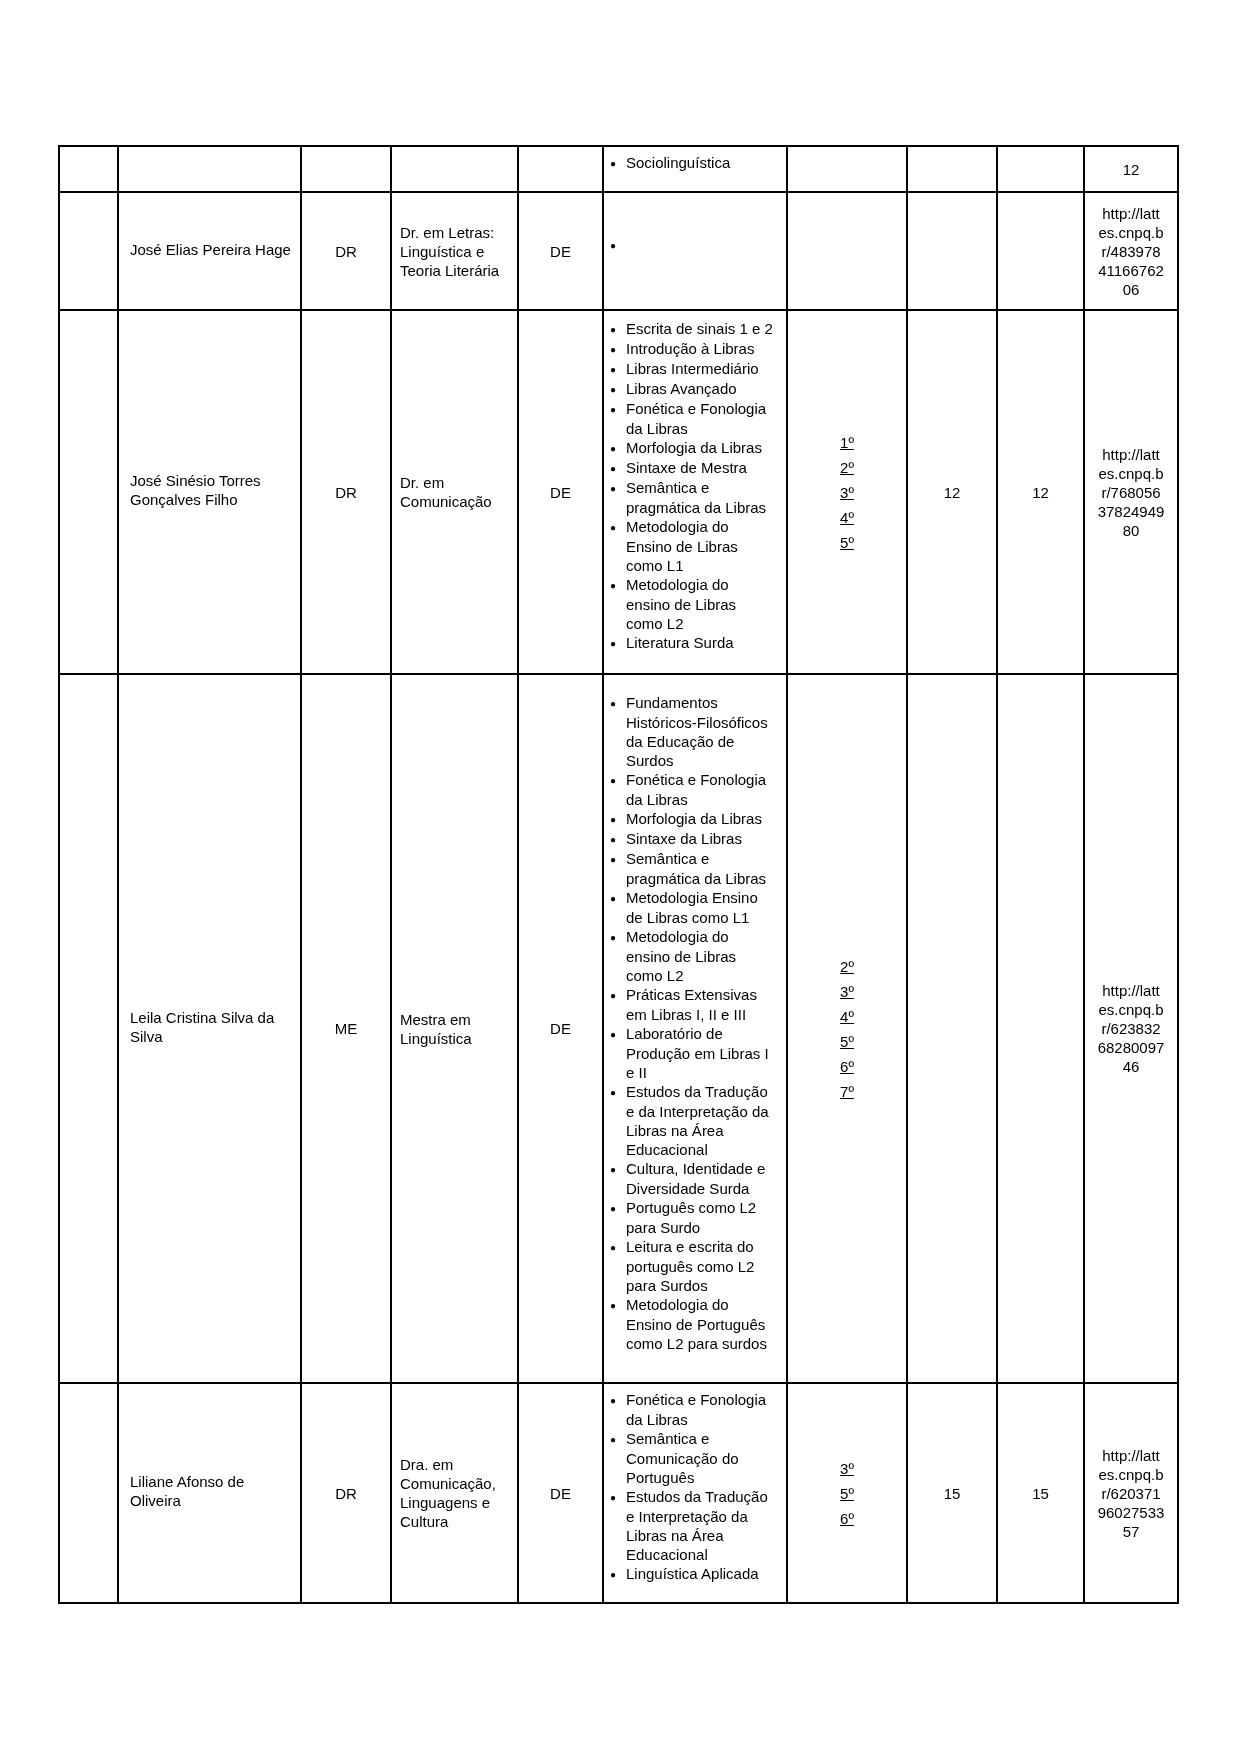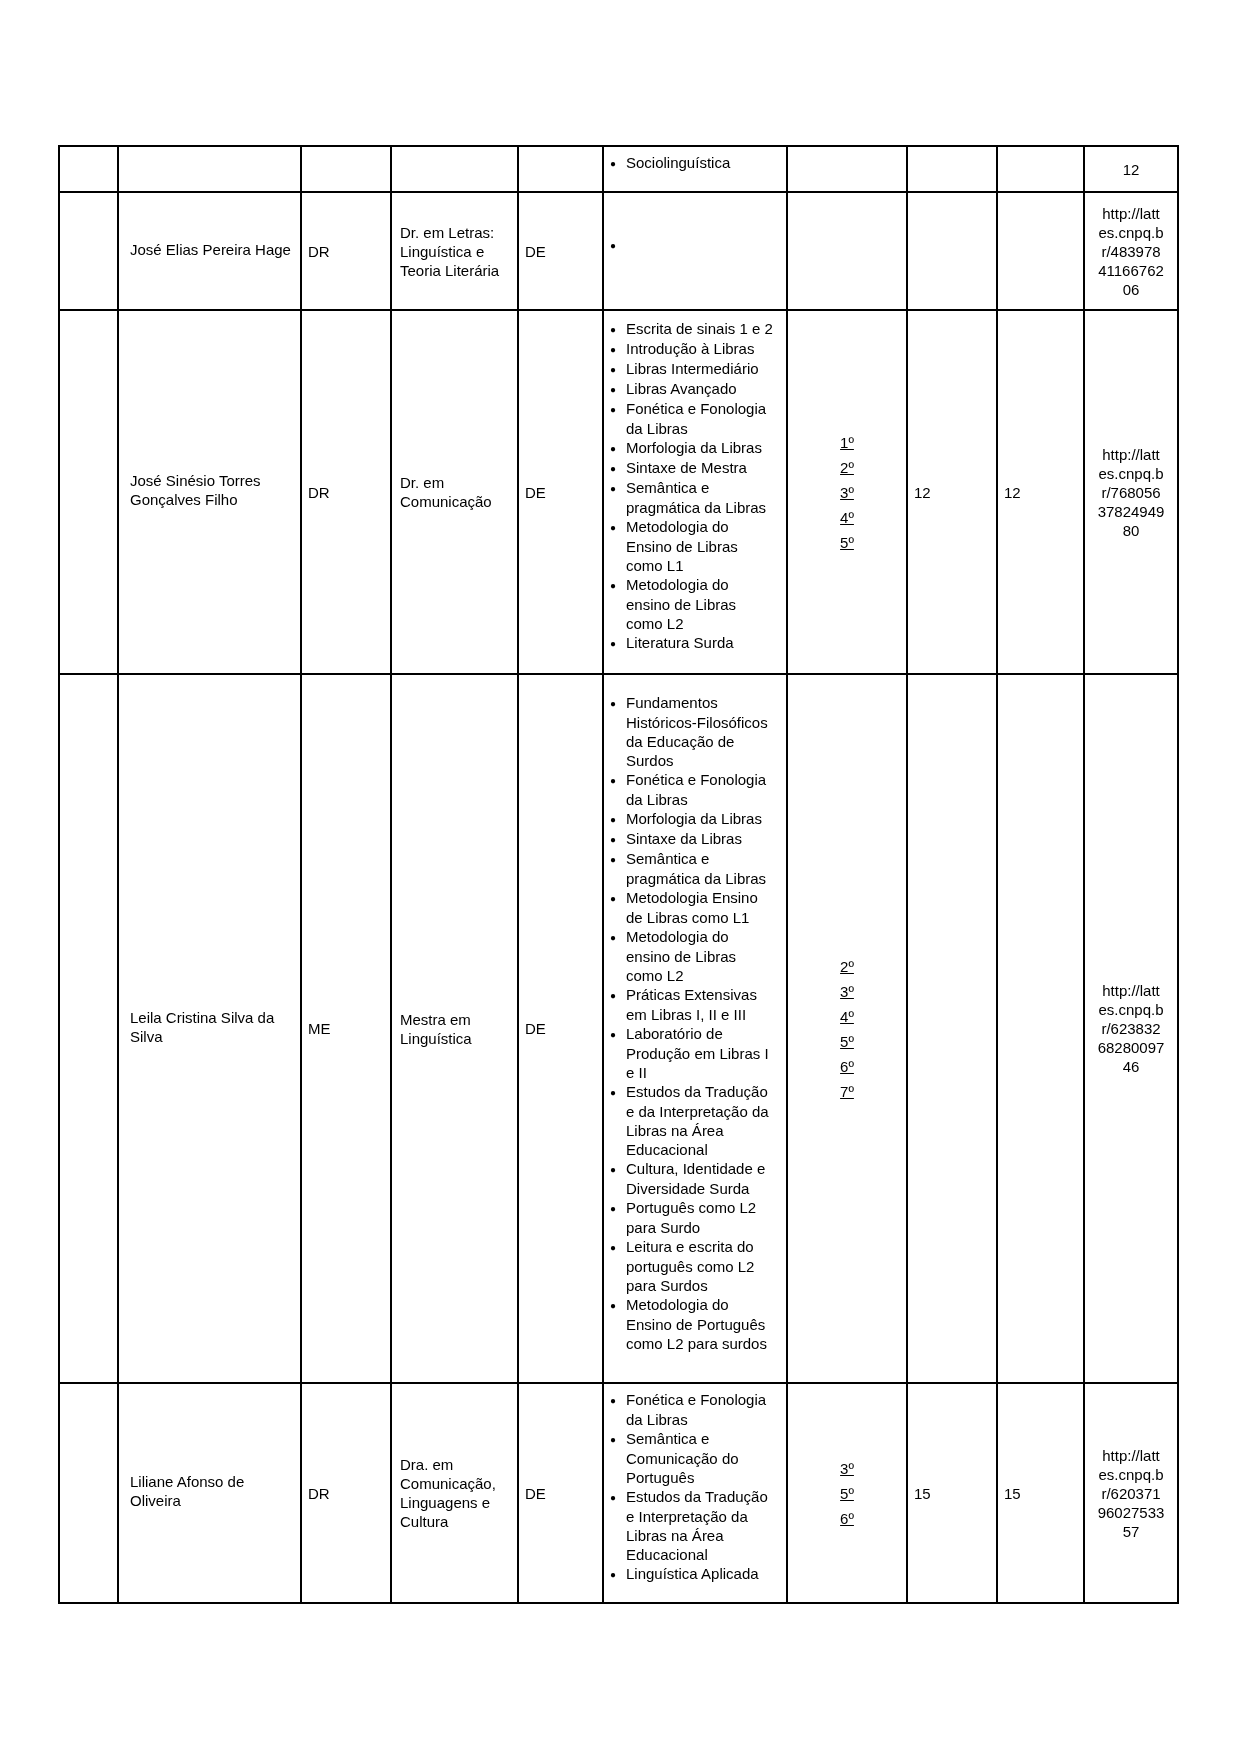--- a/index.html
+++ b/index.html
@@ -14,21 +14,21 @@
   td{
     border:2px solid #000000;vertical-align:middle;
     font-size:15px;line-height:19px;padding:4px 6px;overflow:hidden;
     word-wrap:break-word;
   }
   tr.r0{height:40px;}
   tr.r1{height:118px;}
   tr.r2{height:364px;}
   tr.r3{height:709px;}
   tr.r4{height:206px;}
-  td.center{text-align:left;}
+  td.center{text-align:center;}
   td.namecell{padding:0 6px 4px 11px;}
   td.degcell{padding:4px 6px 4px 8px;border-radius:15px;}
   td.disccell{padding:6px 10px 18px 6px;}
   td.urlcell{white-space:pre-line;text-align:center;padding:4px 3px;}
   .bullet{padding-left:16px;}
   .bullet::before{
     content:"\25CF";display:inline-block;width:16px;margin-left:-16px;
     font-size:10px;vertical-align:1px;
   }
   .sem{line-height:19px;margin:6px 0;text-align:center;text-decoration:underline;}

